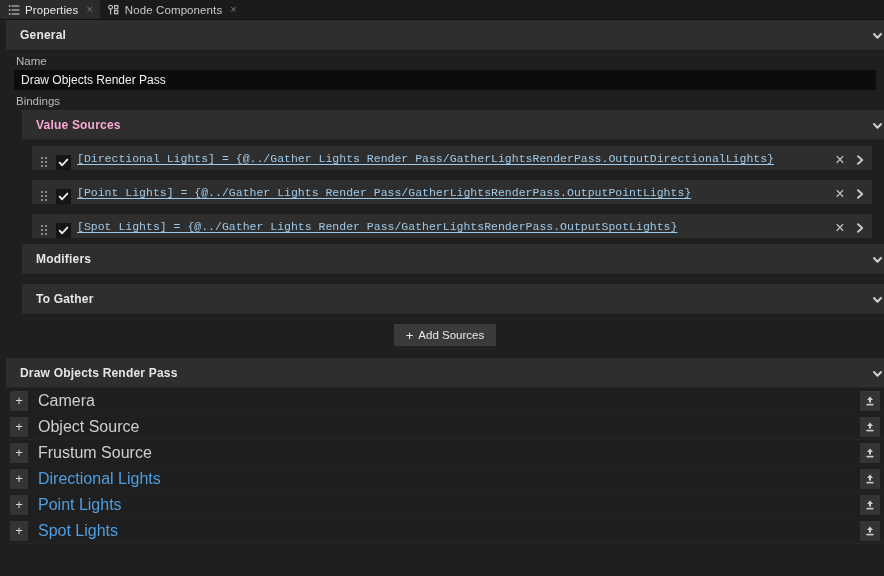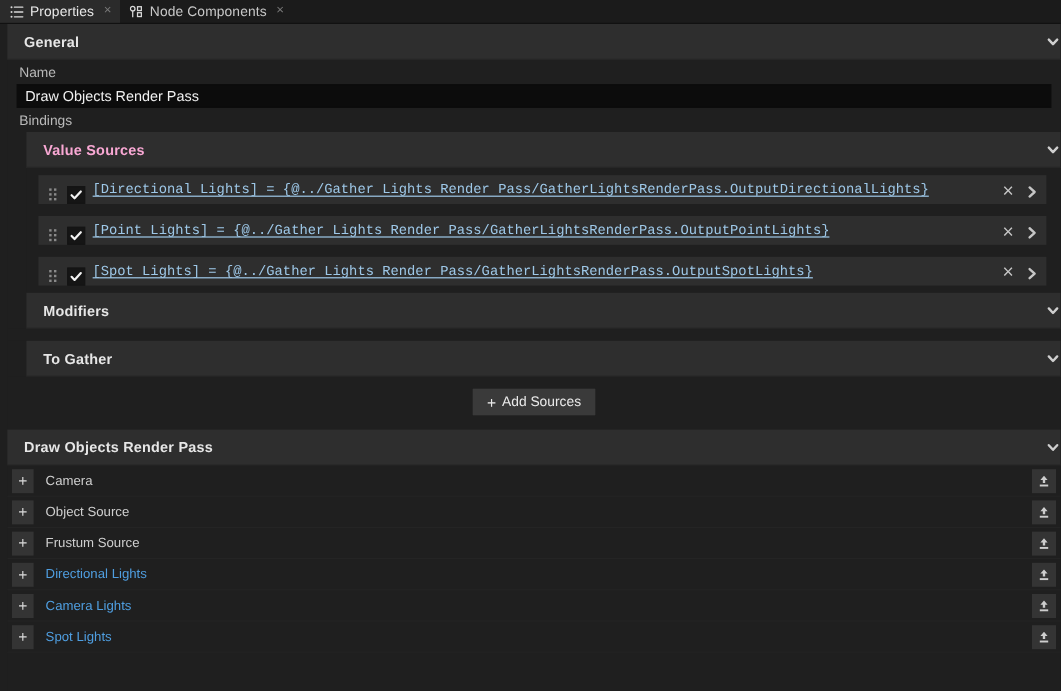--- a/index.html
+++ b/index.html
@@ -197,21 +197,21 @@
     color: #d8d8d8;
     font-size: 13px;
     display: flex; align-items: center; justify-content: center;
     flex: none;
     margin: 0 10px 0 4px;
     cursor: pointer;
     line-height: 1;
   }
   .prop-name {
     flex: 1;
-    font-size: 11px;
+    font-size: 16px;
     color: #cfcfcf;
     cursor: default;
   }
   .prop-name.bound { color: #4f9ee0; }
   .upload-btn {
     width: 20px; height: 20px;
     background: #343434;
     display: flex; align-items: center; justify-content: center;
     flex: none;
     cursor: pointer;
@@ -445,21 +445,21 @@
       <span class="upload-btn">
         <svg viewBox="0 0 12 12" fill="currentColor">
           <polygon points="6,1.5 9,5 7,5 7,7.5 5,7.5 5,5 3,5"></polygon>
           <rect x="2.5" y="8.8" width="7" height="1.6"></rect>
         </svg>
       </span>
     </div>
 
     <div class="prop-row">
       <span class="expand-btn">+</span>
-      <span class="prop-name bound">Camera Lights</span>
+      <span class="prop-name bound">Point Lights</span>
       <span class="upload-btn">
         <svg viewBox="0 0 12 12" fill="currentColor">
           <polygon points="6,1.5 9,5 7,5 7,7.5 5,7.5 5,5 3,5"></polygon>
           <rect x="2.5" y="8.8" width="7" height="1.6"></rect>
         </svg>
       </span>
     </div>
 
     <div class="prop-row">
       <span class="expand-btn">+</span>

